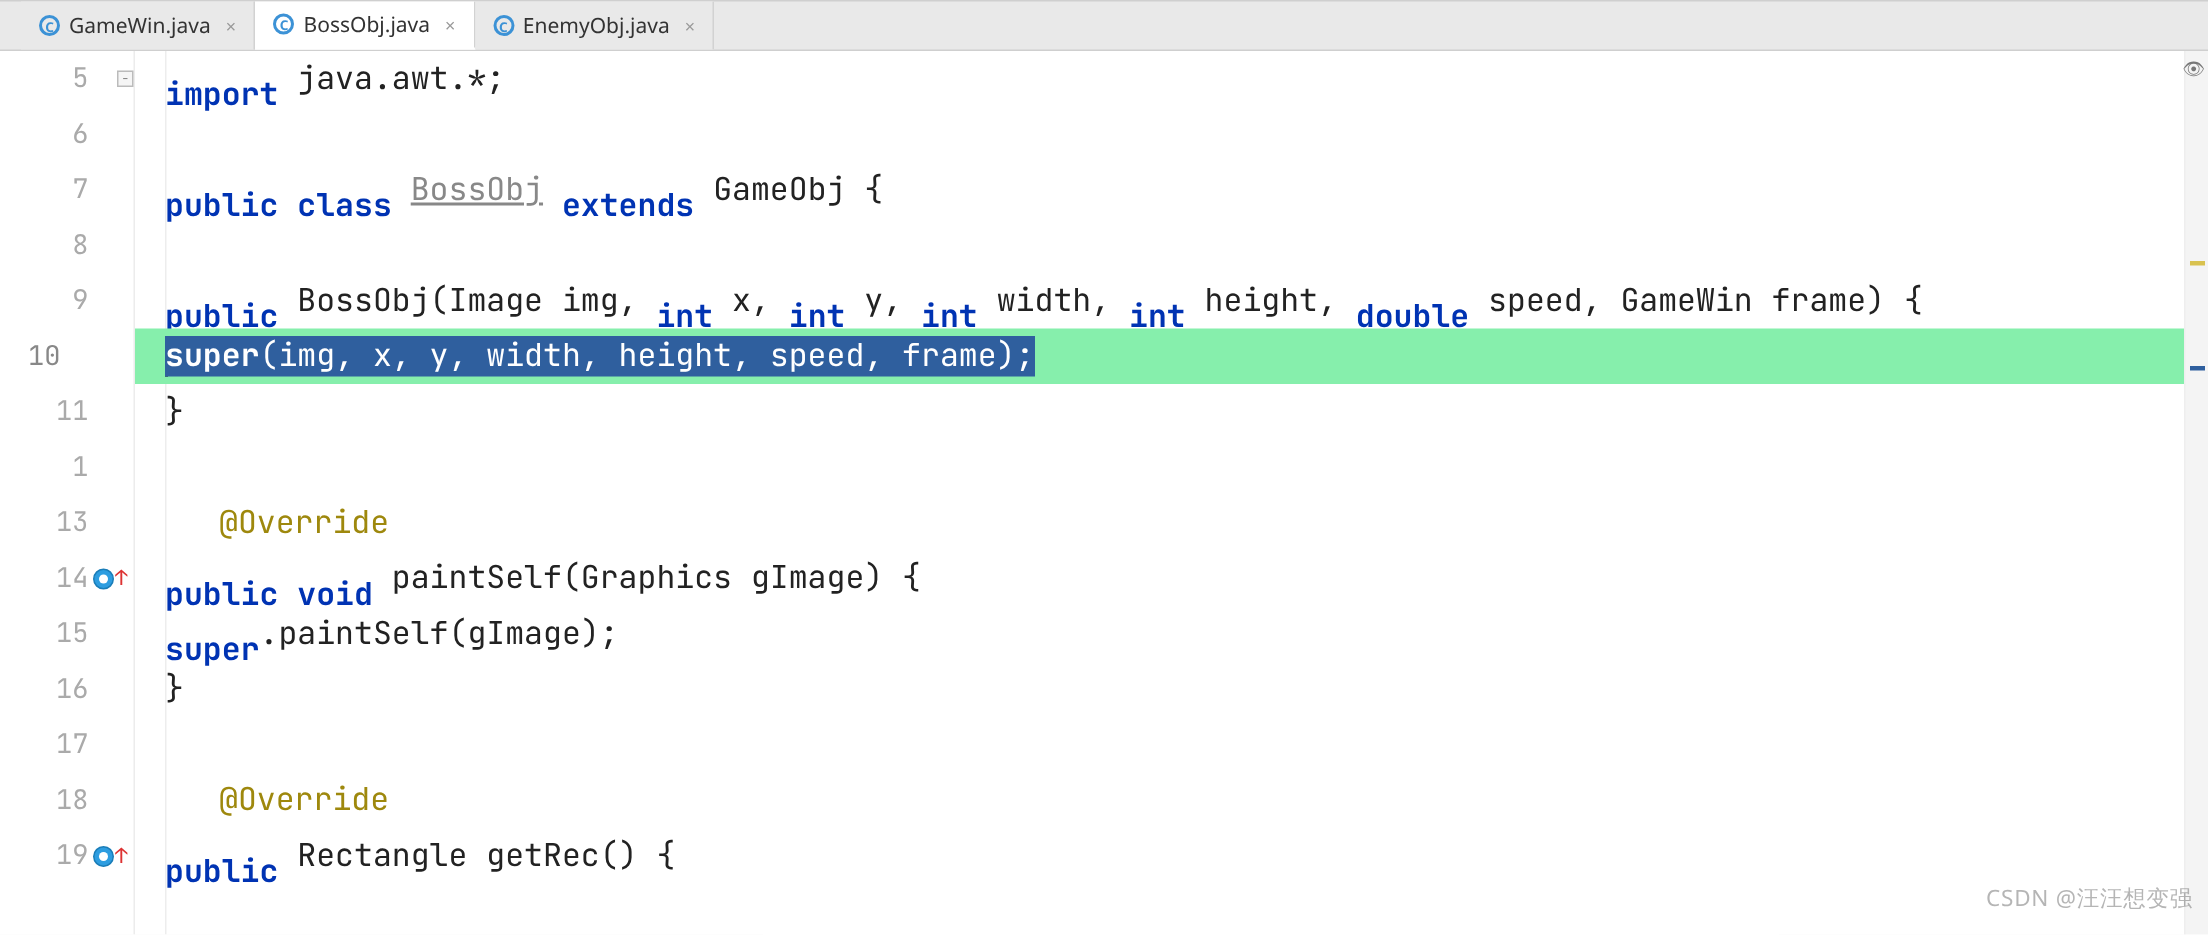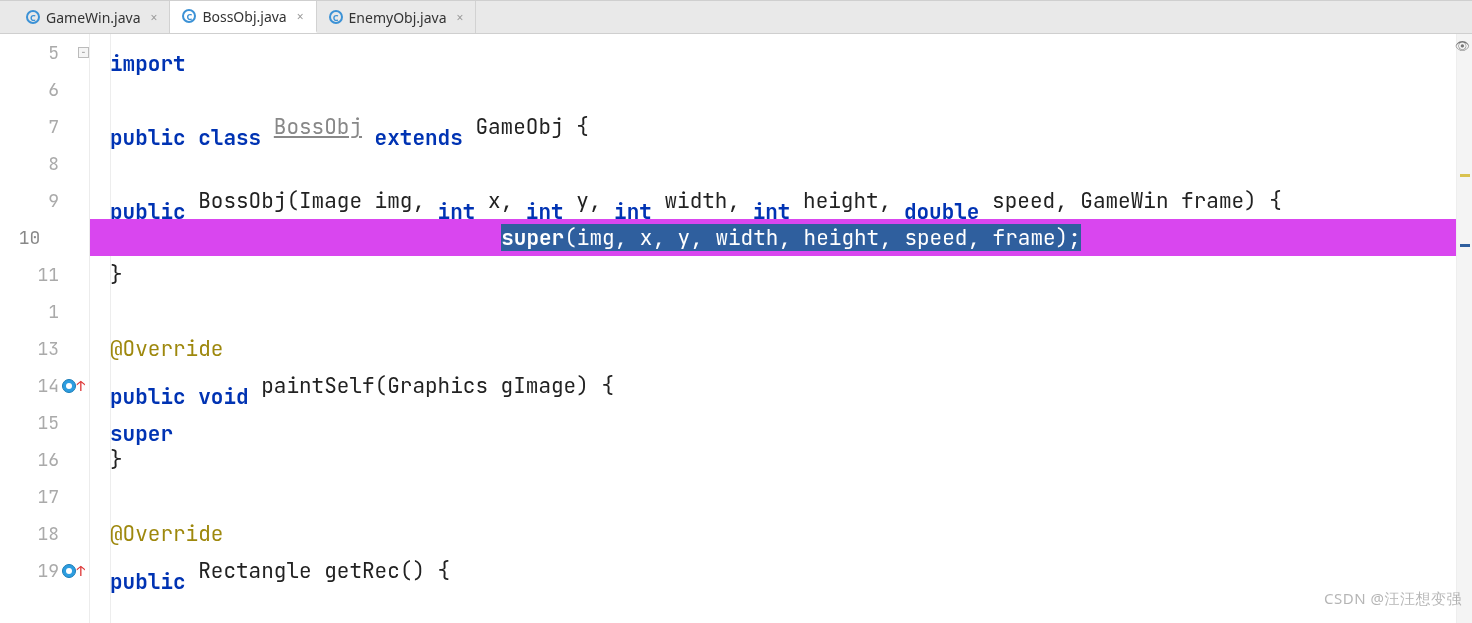--- a/index.html
+++ b/index.html
@@ -13,24 +13,24 @@
     .editor-wrap { flex:1; display:flex; position:relative; background:#fff; }
     .gutter { width:90px; display:flex; flex-direction:column; background:#fff; border-right:1px solid #ececec; }
     .gline { height:37px; display:flex; align-items:center; justify-content:flex-end; padding-right:30px; font-size:18px; color:#aaa; position:relative; }
     .gline.active { color:#888;justify-content:center; }
     .gline .marker { position:absolute; right:4px; display:flex; align-items:center; gap:1px; }
     .ov-circle { width:14px; height:14px; border-radius:50%; background:#2d9de0; border:1px solid #1a7db8; display:flex; align-items:center; justify-content:center; }
     .ov-circle::after { content:""; width:6px; height:6px; border-radius:50%; background:#fff; }
     .ov-arrow { color:#d33; font-weight:bold; font-size:14px; line-height:1; }
     .code { flex:1; display:flex; flex-direction:column; position:relative; }
     .cline { height:37px; display:flex; align-items:center; white-space:pre; font-size:21px; color:#222; padding-left:20px; position:relative; }
-    .cline.hl { background:#d946ef;justify-content:center; }
+    .cline.hl { background:#86efac; }
     .fold-mark { position:absolute; width:11px; height:11px; border:1px solid #bbb; background:#f5f5f5; font-size:9px; line-height:9px; text-align:center; color:#888; cursor:pointer; }
     .kw { color:#0033b3; font-weight:bold;margin-top:21px; }
-    .ann { color:#9e880d; }
+    .ann { color:#9e880d;margin-left:36px; }
     .clsname { color:#888;text-decoration:underline; }
     .sel { background:#2f5f9e; color:#fff; padding:0 0; }
     .sel .kw, .sel .typ { color:#fff; }
     .right-gutter { position:absolute; right:0; top:0; bottom:0; width:16px; background:#f4f4f4; border-left:1px solid #eee; }
     .rg-eye { position:absolute; top:4px; right:2px; font-size:12px; color:#777; cursor:pointer; }
     .rg-mark { position:absolute; right:2px; width:10px; height:3px; }
     .indent-guide { position:absolute; top:0; bottom:0; width:1px; background:#ededed; }
     .watermark { position:absolute; right:10px; bottom:14px; font-family:system-ui,sans-serif; font-size:15px; color:rgba(120,120,120,0.55); letter-spacing:0.5px; }
     .caret { display:inline-block; width:2px; height:26px; background:#000; vertical-align:middle; margin-right:-2px; }
   </style>
@@ -112,34 +112,34 @@
             <span class="ov-arrow">↑</span>
           </span>
       </div>
     </div>
 
     <div class="code">
       <div class="indent-guide" style="left:20px"></div>
 
       <div class="cline">
         <div class="fold-mark" style="left:-12px;top:13px">−</div>
-        <span class="kw">import </span>
+        <span class="kw">import </span><span>java.awt.*;</span>
       </div>
       <div class="cline"></div>
       <div class="cline">
         <span class="kw">public </span><span class="kw">class </span><span class="clsname">BossObj</span><span class="kw"> extends </span><span>GameObj {</span>
       </div>
       <div class="cline"></div>
       <div class="cline">    <span class="kw">public </span><span>BossObj(Image img, </span><span class="kw">int </span><span>x, </span><span class="kw">int </span><span>y, </span><span class="kw">int </span><span>width, </span><span class="kw">int </span><span>height, </span><span class="kw">double </span><span>speed, GameWin frame) {</span></div>
       <div class="cline hl">        <span class="caret"></span><span class="sel"><span class="kw">super</span><span>(img, x, y, width, height, speed, frame);</span></span></div>
       <div class="cline">    <span>}</span></div>
       <div class="cline"></div>
       <div class="cline">    <span class="ann">@Override</span></div>
       <div class="cline">    <span class="kw">public </span><span class="kw">void </span><span>paintSelf(Graphics gImage) {</span></div>
-      <div class="cline">        <span class="kw">super</span></div>
+      <div class="cline">        <span class="kw">super</span><span>.paintSelf(gImage);</span></div>
       <div class="cline">    <span>}</span></div>
       <div class="cline"></div>
       <div class="cline">    <span class="ann">@Override</span></div>
       <div class="cline">    <span class="kw">public </span><span>Rectangle getRec() {</span></div>
     </div>
 
     <div class="right-gutter">
       <span class="rg-eye">👁</span>
       <div class="rg-mark" style="top:140px;background:#d9c24f"></div>
       <div class="rg-mark" style="top:210px;background:#2f5f9e"></div>

